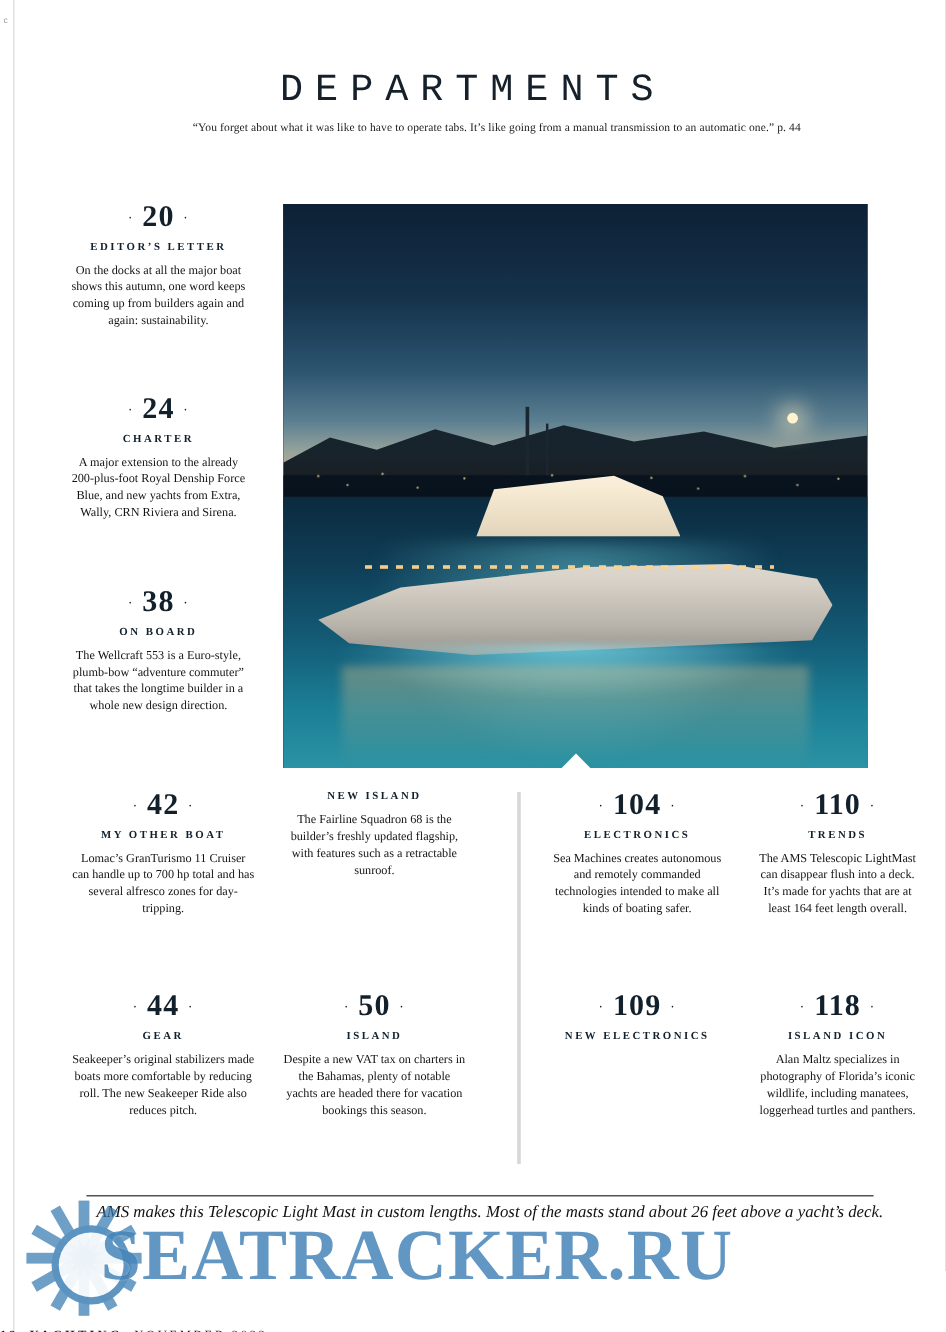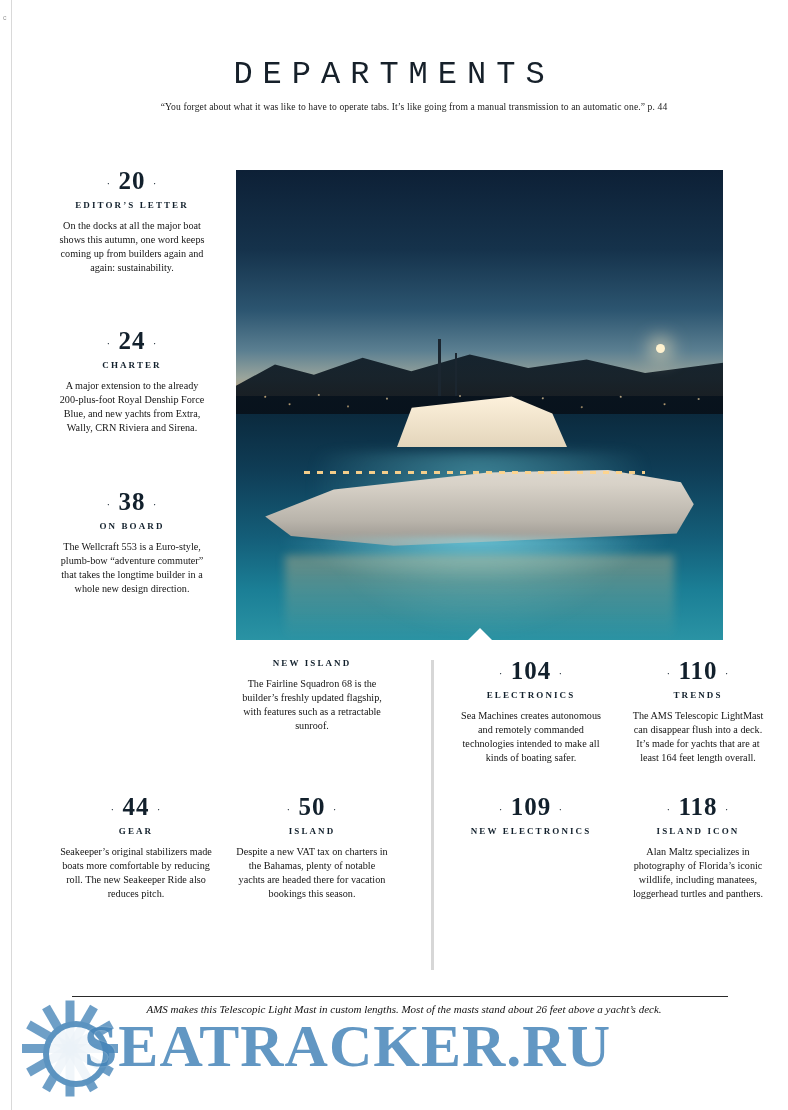--- a/index.html
+++ b/index.html
@@ -197,21 +197,21 @@
   }
 
   
   .col-left { width: 148px; left: 58px; }
   .e20 { top: 168px; }
   .e24 { top: 328px; }
   .e38 { top: 489px; }
 
   
   .row1 { top: 658px; }
-  .row2 { top: 794px; }
+  .row2 { top: 826px; }
   .c1 { left: 60px;  width: 152px; }
   .c2 { left: 236px; width: 152px; }
   .c3 { left: 455px; width: 152px; }
   .c4 { left: 628px; width: 140px; }
 
   .vrule {
     position:absolute;
     left: 431px; top: 660px;
     width: 3px; height: 310px;
     background:#d7d7d7;
@@ -219,23 +219,23 @@
 
   
   .caption-rule {
     position:absolute;
     left: 72px; right: 60px; top: 996px;
     height: 1px; background:#2a2a2a;
   }
   .caption {
     position:absolute;
     left: 72px; right: 52px; top: 1002px;
-    text-align: center;
+    text-align: right;
     font-style: italic;
-    font-size: 11px;
+    font-size: 14px;
     line-height: 1.35;
     color:#121212;
   }
   .folio {
     position:absolute;
     left:0; right:0; top: 1108px;
     text-align:left;
     font-size: 10.5px;
     letter-spacing: 2.2px;
     color:#1b1b1b;
@@ -332,20 +332,25 @@
     <div class="dept-label">CHARTER</div>
     <div class="blurb">A major extension to the already 200-plus-foot Royal Denship Force Blue, and new yachts from Extra, Wally, CRN Riviera and Sirena.</div>
   </div>
 
   <div class="entry col-left e38">
     <div class="num"><span class="dot">·</span> <span>38</span> <span class="dot">·</span></div>
     <div class="dept-label">ON BOARD</div>
     <div class="blurb">The Wellcraft 553 is a Euro-style, plumb-bow “adventure commuter” that takes the longtime builder in a whole new design direction.</div>
   </div>
 
+  <div class="entry c1 row1">
+    <div class="num"><span class="dot">·</span> <span>42</span> <span class="dot">·</span></div>
+    <div class="dept-label">MY OTHER BOAT</div>
+    <div class="blurb">Lomac’s GranTurismo 11 Cruiser can handle up to 700 hp total and has several alfresco zones for day-tripping.</div>
+  </div>
 
   <div class="entry c2 row1">
     <div class="dept-label">NEW ISLAND</div>
     <div class="blurb">The Fairline Squadron 68 is the builder’s freshly updated flagship, with features such as a retractable sunroof.</div>
   </div>
 
   <div class="entry c3 row1">
     <div class="num"><span class="dot">·</span> <span>104</span> <span class="dot">·</span></div>
     <div class="dept-label">ELECTRONICS</div>
     <div class="blurb">Sea Machines creates autonomous and remotely commanded technologies intended to make all kinds of boating safer.</div>

